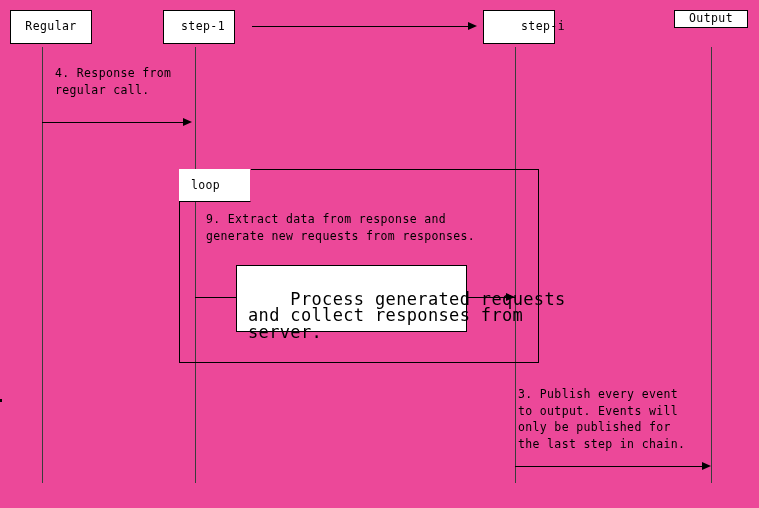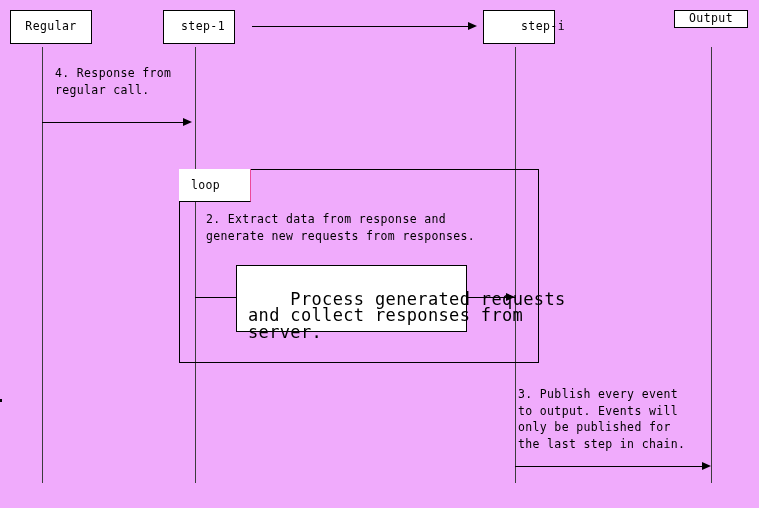--- a/index.html
+++ b/index.html
@@ -7,21 +7,21 @@
     padding: 0;
     background: #ffffff;
   }
   body {
     font-family: "DejaVu Sans Mono", "Liberation Mono", monospace;
   }
   #canvas {
     position: relative;
     width: 759px;
     height: 508px;
-    background: #f0abfc;
+    background: #ec4899;
     overflow: hidden;
   }
 
   
   .participant-box {
     position: absolute;
     box-sizing: border-box;
     border: 1px solid #000000;
     background: #ffffff;
     display: flex;
@@ -139,21 +139,21 @@
   <div class="msg-text" style="left:55px; top:65px;">4. Response from
 regular call.</div>
   <div class="msg-line" style="left:42px; top:122px; width:142px;"></div>
   <div class="msg-head" style="left:183px; top:117.5px;"></div>
 
   <div class="frame" style="left:179px; top:169px; width:360px; height:194px;"></div>
   <div class="frame-label" style="left:179px; top:169px; width:72px; height:33px;">
     <span>loop</span>
   </div>
 
-  <div class="msg-text" style="left:206px; top:211px;">2. Extract data from response and
+  <div class="msg-text" style="left:206px; top:211px;">9. Extract data from response and
 generate new requests from responses.</div>
 
   <div class="msg-line" style="left:195px; top:297px; width:320px;"></div>
   <div class="msg-head" style="left:506px; top:292.5px;"></div>
 
   <div class="note-box" style="left:236px; top:265px; width:231px; height:67px;">
     <span>Process generated requests
 and collect responses from
 server.</span>
   </div>

